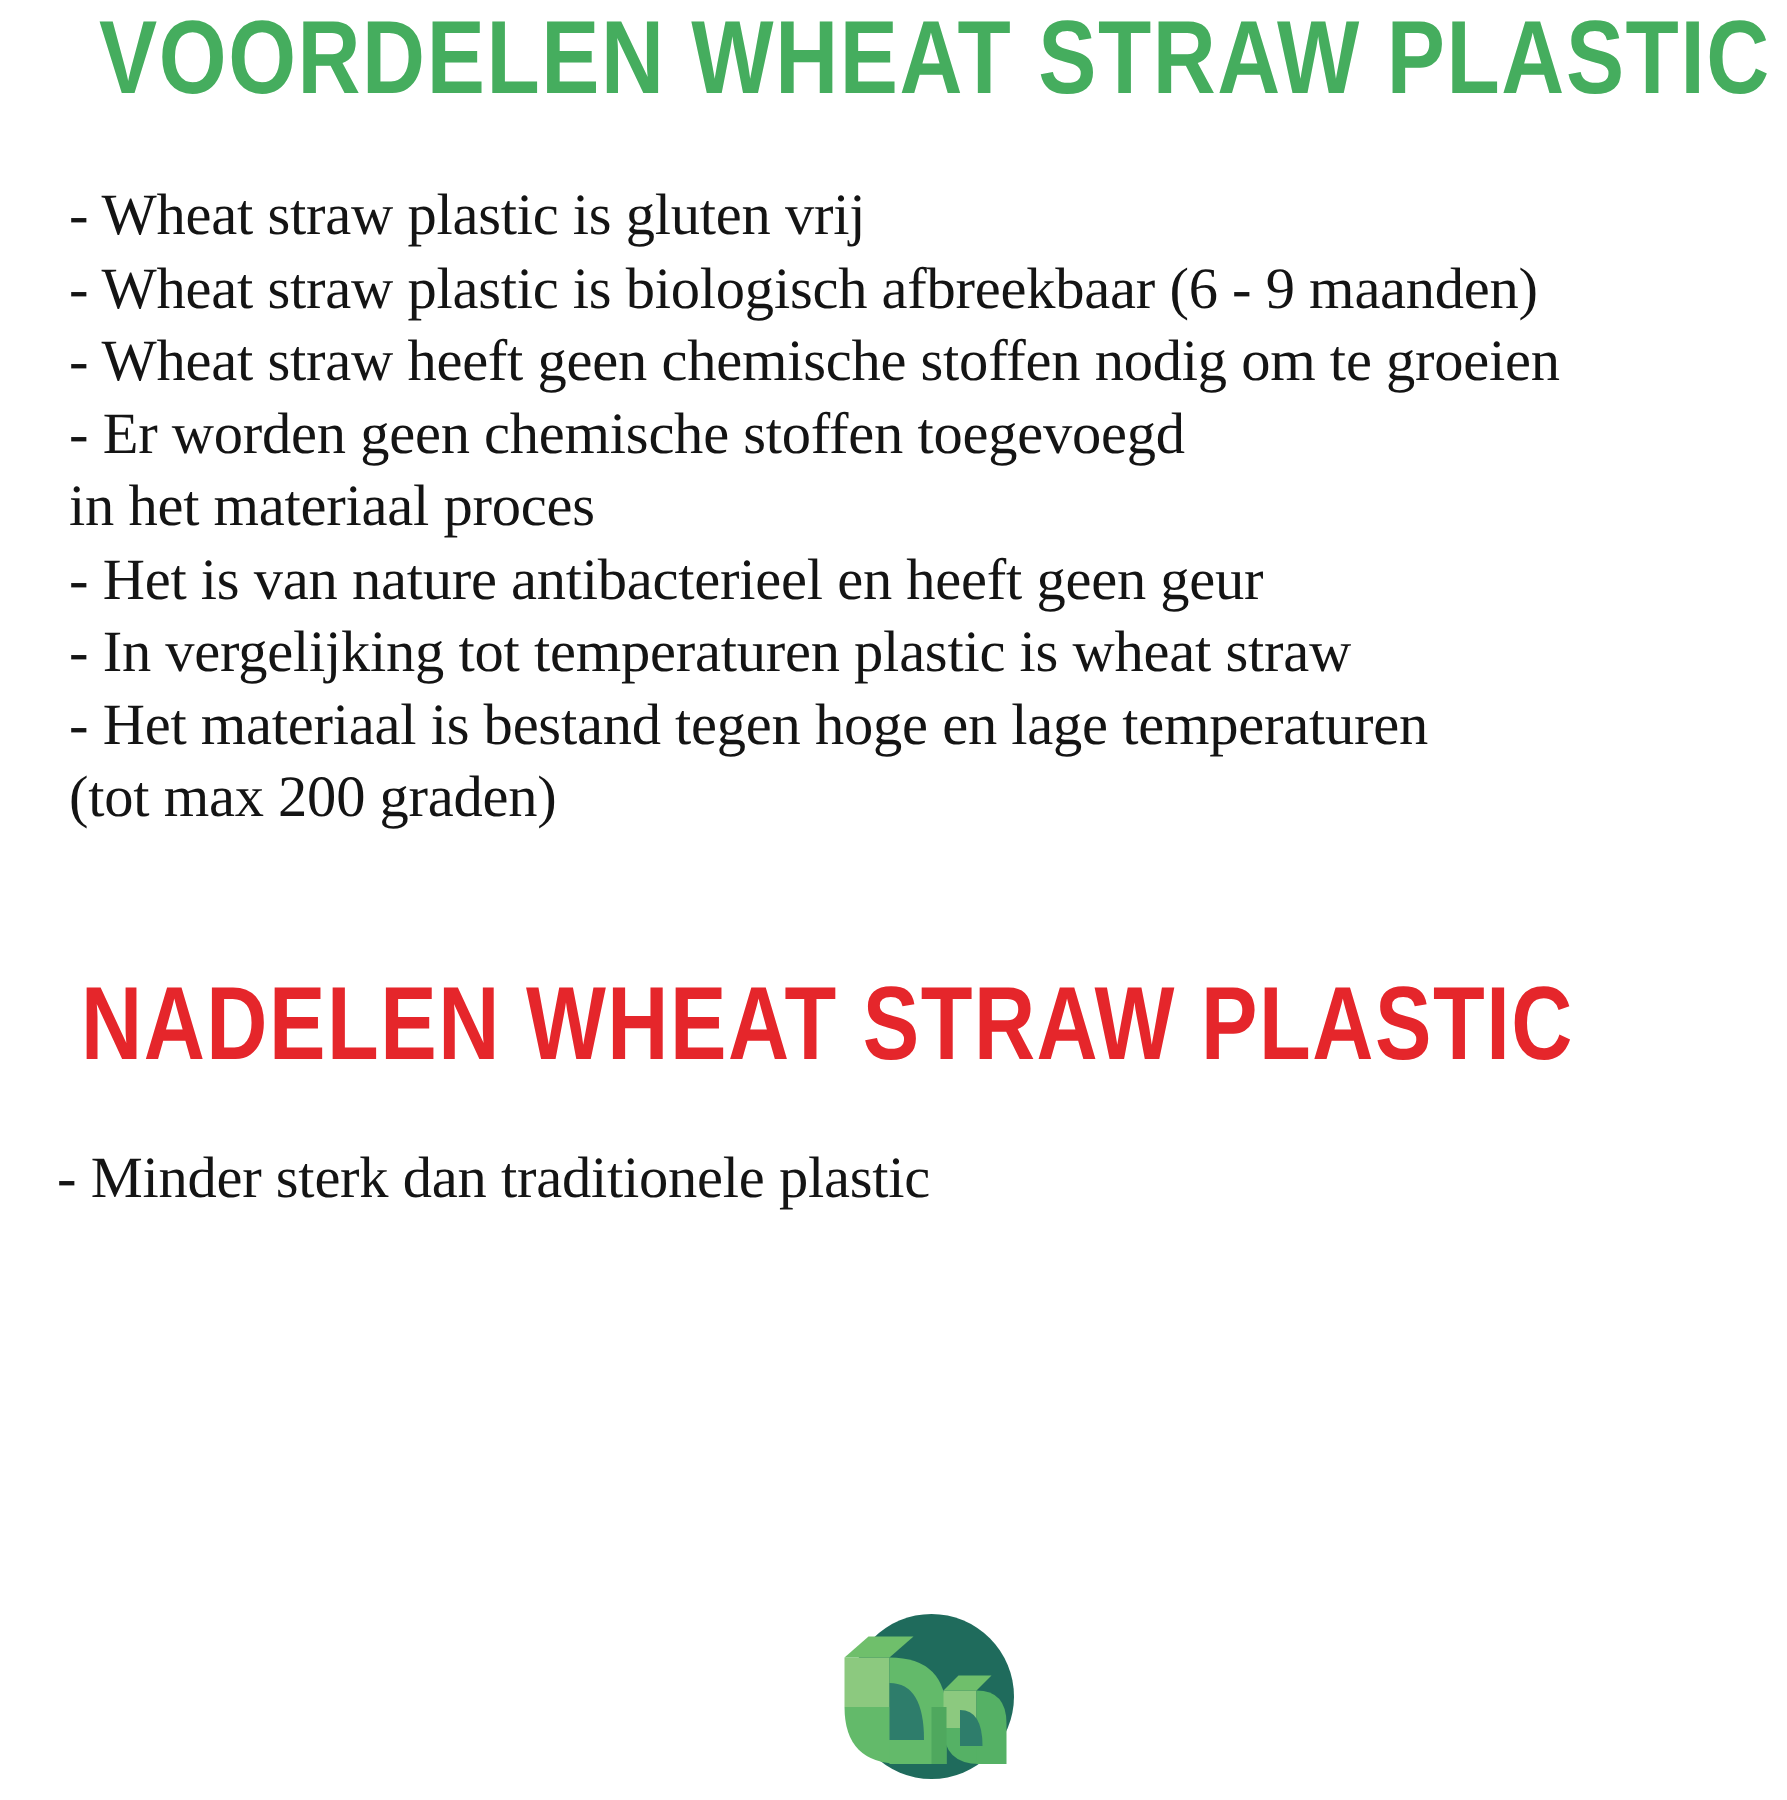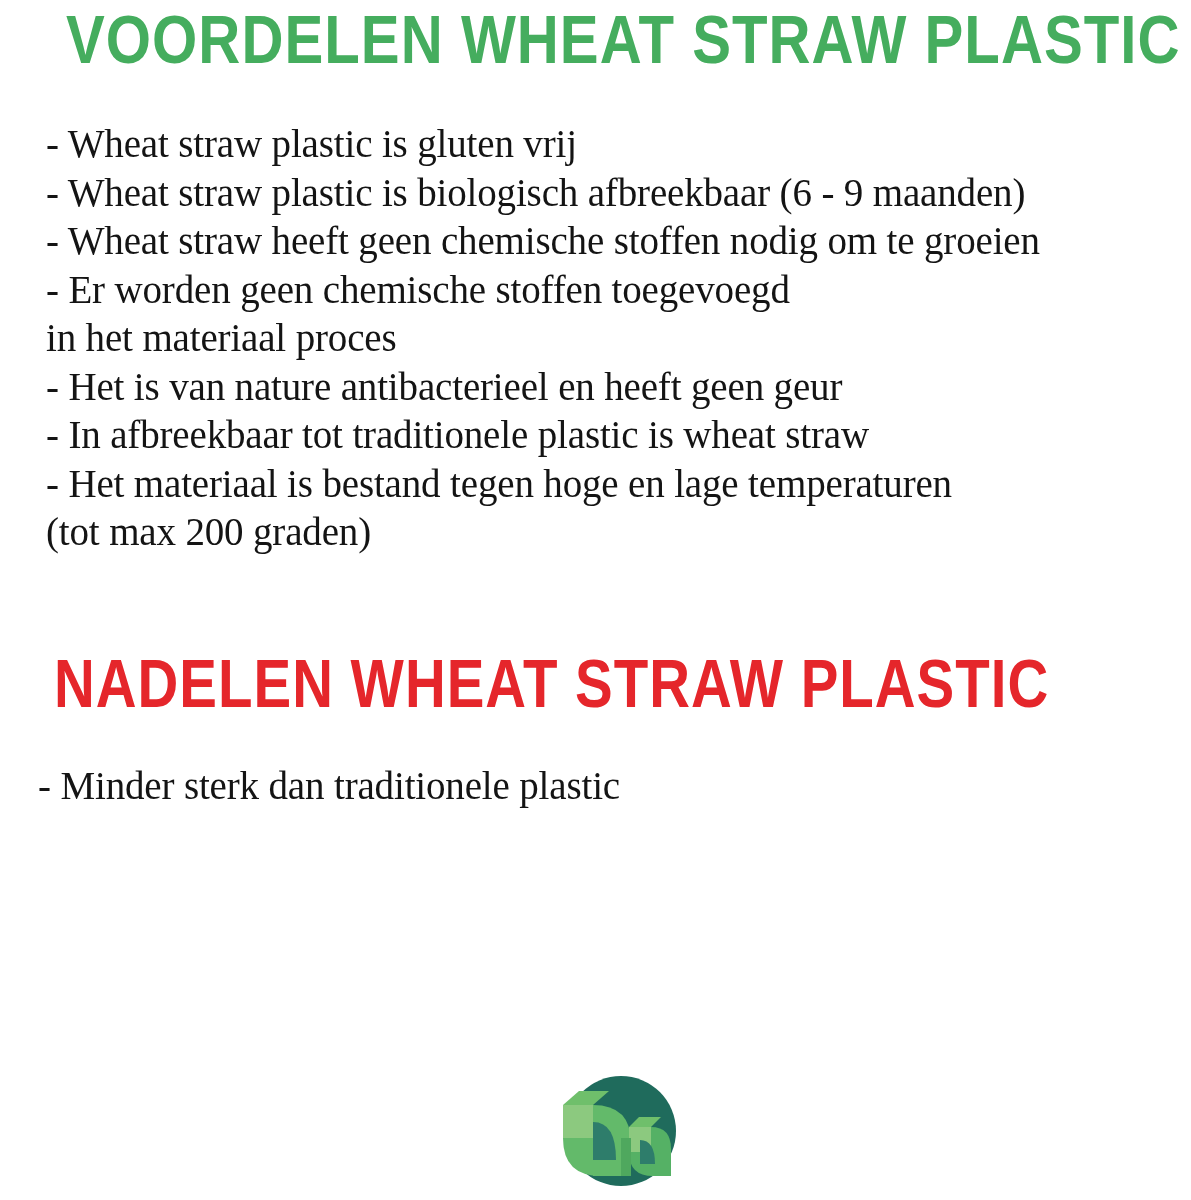--- a/index.html
+++ b/index.html
@@ -114,21 +114,21 @@
 
   <div class="section-heading" id="heading-advantages">VOORDELEN WHEAT STRAW PLASTIC</div>
 
   <div class="text-block" id="advantages-list">
     <span class="text-line">- Wheat straw plastic is gluten vrij</span>
     <span class="text-line">- Wheat straw plastic is biologisch afbreekbaar (6 - 9 maanden)</span>
     <span class="text-line">- Wheat straw heeft geen chemische stoffen nodig om te groeien</span>
     <span class="text-line">- Er worden geen chemische stoffen toegevoegd</span>
     <span class="text-line">in het materiaal proces</span>
     <span class="text-line">- Het is van nature antibacterieel en heeft geen geur</span>
-    <span class="text-line">- In afbreekbaar tot traditionele plastic is wheat straw</span>
+    <span class="text-line">- In vergelijking tot temperaturen plastic is wheat straw</span>
     <span class="text-line">- Het materiaal is bestand tegen hoge en lage temperaturen</span>
     <span class="text-line">(tot max 200 graden)</span>
   </div>
 
   <div class="section-heading" id="heading-disadvantages">NADELEN WHEAT STRAW PLASTIC</div>
 
   <div class="text-block" id="disadvantages-list">
     <span class="text-line">- Minder sterk dan traditionele plastic</span>
   </div>
 

